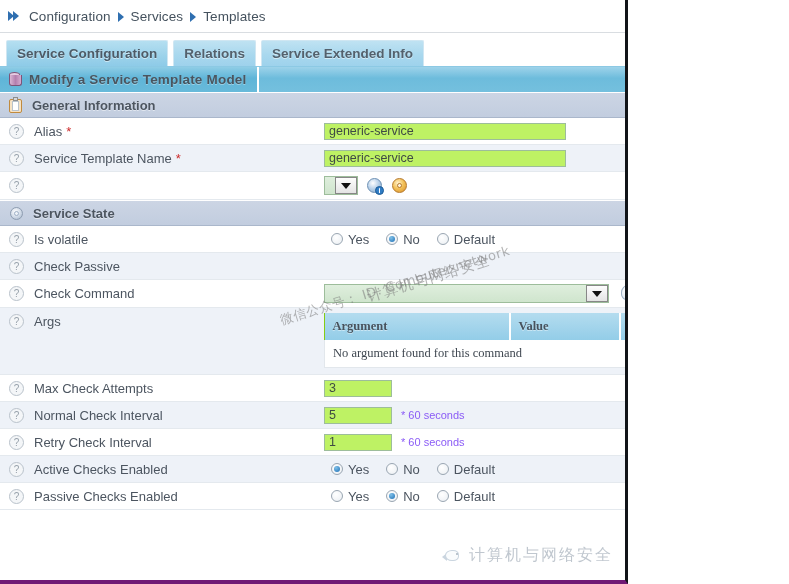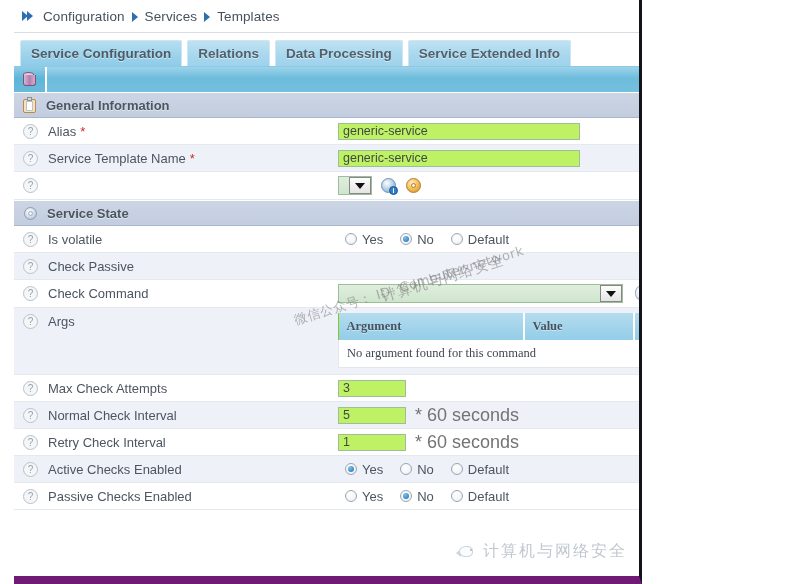--- a/index.html
+++ b/index.html
@@ -10,24 +10,23 @@
     width: 789px; height: 584px;
     font-family: "Liberation Sans", "DejaVu Sans", sans-serif;
     overflow: hidden;
     position: relative;
   }
   #app {
     position: relative;
     width: 628px; height: 584px;
     box-sizing: border-box;
     border-right: 3px solid #111418;
-    border-bottom: 8px solid #701a75;
+    border-bottom: 4px solid #701a75;
     background: #fff;
     overflow: hidden;
-    margin-left: 14px;
   }
 
   
   .breadcrumb {
     height: 33px;
     display: flex; align-items: center;
     padding-left: 8px;
     font-size: 13px;
     color: #4a4f55;
     background: #ffffff;
@@ -173,21 +172,21 @@
     height: 17px;
     font-size: 12.5px;
     color:#3f4a44;
     padding: 0 4px;
     box-sizing:border-box;
     display:flex;align-items:center;
     font-family:"Liberation Sans", sans-serif;
   }
   .txtbox.wide { width: 242px; }
   .txtbox.small { width: 68px; }
-  .suffix { font-size:18px; color:#737373; margin-left:9px;text-align:right; }
+  .suffix { font-size:11px; color:#8b5cf6; margin-left:9px;text-align:right; }
 
   
   .sel {
     height: 19px; min-width: 22px;
     background: linear-gradient(180deg,#fdfdfd,#e4e4e4);
     border: 1px solid #878787;
     display:flex;align-items:center;justify-content:center;
     box-sizing:border-box;
     position:relative;
   }
@@ -298,30 +297,30 @@
     <span class="crumb-text">Configuration</span>
     <span class="sep-tri"></span>
     <span class="crumb-text">Services</span>
     <span class="sep-tri"></span>
     <span class="crumb-text">Templates</span>
   </div>
 
   <div class="tabbar">
     <div class="tab active">Service Configuration</div>
     <div class="tab">Relations</div>
-    <div class="tab">Data Processing</div>
     <div class="tab">Service Extended Info</div>
   </div>
 
   <div class="titlebar">
     <div class="tb-inner">
       <span class="ico-db">
           <span class="top"></span>
           <span class="body"></span>
         </span>
+      <span class="tb-title">Modify a Service Template Model</span>
     </div>
   </div>
 
   <div class="sect">
     <span class="ico-clip">
         <span class="pad"></span>
         <span class="sheet"></span>
         <span class="clip"></span>
       </span>
     <span class="s-label">General Information</span>

